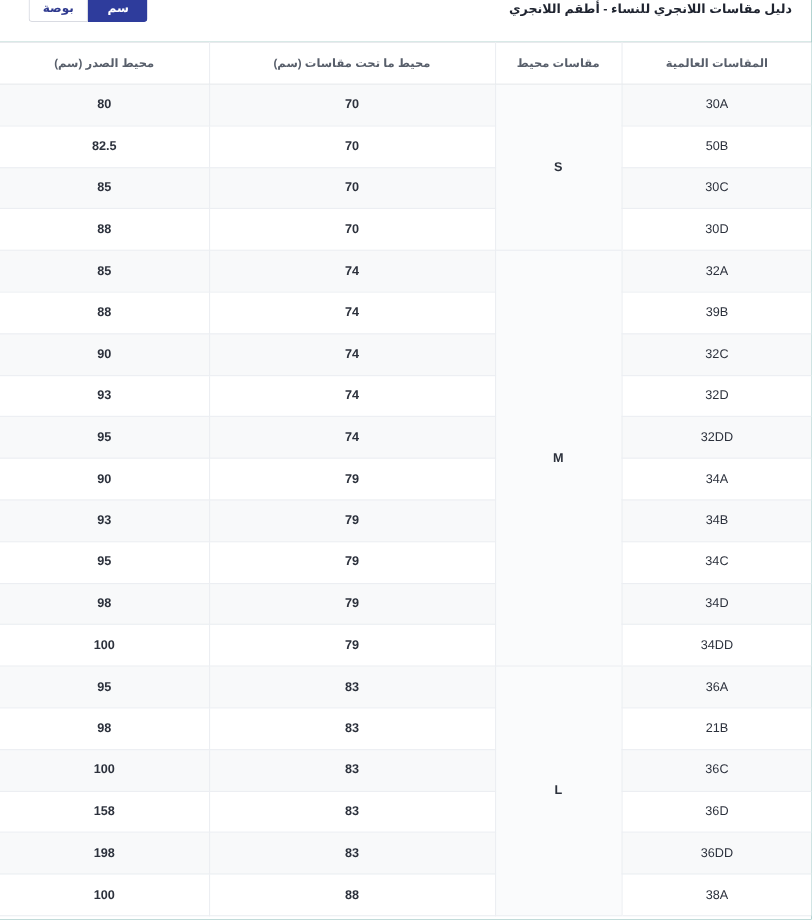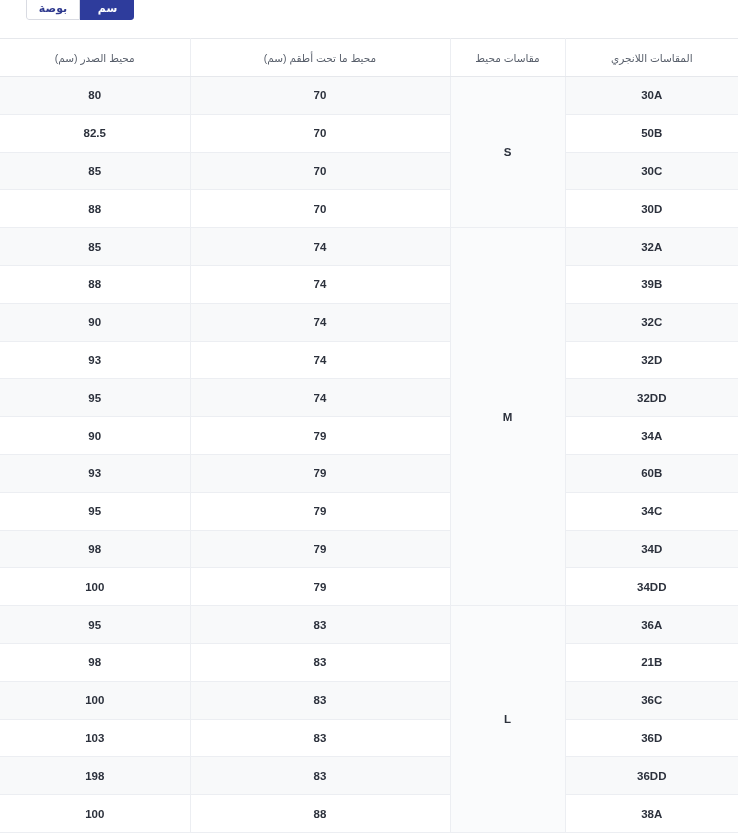--- a/index.html
+++ b/index.html
@@ -92,21 +92,21 @@
   table.size-table col.c-under  { width: 260px; }
   table.size-table col.c-bust   { width: 190px; }
 
   thead th {
     height: 38px;
     background: #ffffff;
     border-top: 1px solid #e6e8ec;
     border-bottom: 1px solid #e6e8ec;
     border-left: 1px solid #eceef2;
     font-size: 10.5px;
-    font-weight: 400;
+    font-weight: 700;
     color: #585f6b;
     text-align: center;
     vertical-align: middle;
     padding: 0 6px;
     white-space: nowrap;
   }
   thead th:last-child { border-left: none; }
 
   tbody td {
     height: 37.8px;
@@ -125,49 +125,50 @@
   tbody tr.odd td    { background: #f8f9fa; }
   tbody tr.even td   { background: #ffffff; }
 
   td.alpha-cell {
     background: #fafbfc !important;
     font-size: 11.5px;
     font-weight: 700;
     color: #2c313c;
     border-bottom: 1px solid #eceef2;
   }
-  td.intl-cell { font-weight: 700; margin-left: 28px; }
+  td.intl-cell { font-weight: 400; margin-left: 28px; }
 </style>
 </head>
 <body>
 
 <div id="page">
 
   <div class="topbar">
 
     <div class="unit-toggle">
       <div class="unit-btn first">بوصة</div>
       <div class="unit-btn active last">سم</div>
     </div>
 
+    <div class="doc-title">دليل مقاسات اللانجري للنساء - أطقم اللانجري</div>
   </div>
 
   <div class="table-wrap">
     <table class="size-table">
       <colgroup>
         <col class="c-intl">
           <col class="c-alpha">
           <col class="c-under">
           <col class="c-bust">
       </colgroup>
       <thead>
         <tr>
-          <th>المقاسات اللانجري</th>
+          <th>المقاسات العالمية</th>
           <th>مقاسات محيط</th>
-          <th>محيط ما تحت أطقم (سم)</th>
+          <th>محيط ما تحت مقاسات (سم)</th>
           <th>محيط الصدر (سم)</th>
         </tr>
       </thead>
       <tbody id="tbody">
           <tr class="odd">
             <td class="intl-cell">30A</td>
             <td class="alpha-cell" rowspan="4">S</td>
             <td>70</td>
             <td>80</td>
           </tr>
@@ -211,21 +212,21 @@
             <td class="intl-cell">32DD</td>
             <td>74</td>
             <td>95</td>
           </tr>
           <tr class="even">
             <td class="intl-cell">34A</td>
             <td>79</td>
             <td>90</td>
           </tr>
           <tr class="odd">
-            <td class="intl-cell">60B</td>
+            <td class="intl-cell">34B</td>
             <td>79</td>
             <td>93</td>
           </tr>
           <tr class="even">
             <td class="intl-cell">34C</td>
             <td>79</td>
             <td>95</td>
           </tr>
           <tr class="odd">
             <td class="intl-cell">34D</td>
@@ -249,21 +250,21 @@
             <td>98</td>
           </tr>
           <tr class="odd">
             <td class="intl-cell">36C</td>
             <td>83</td>
             <td>100</td>
           </tr>
           <tr class="even">
             <td class="intl-cell">36D</td>
             <td>83</td>
-            <td>103</td>
+            <td>158</td>
           </tr>
           <tr class="odd">
             <td class="intl-cell">36DD</td>
             <td>83</td>
             <td>198</td>
           </tr>
           <tr class="even">
             <td class="intl-cell">38A</td>
             <td>88</td>
             <td>100</td>

